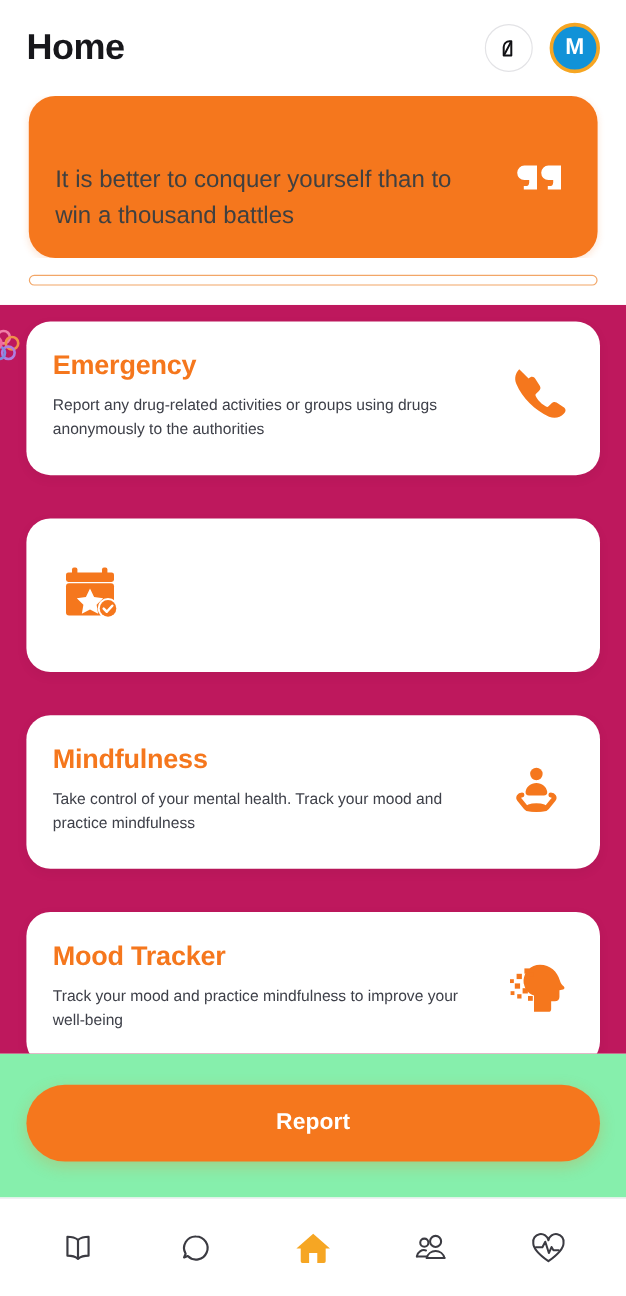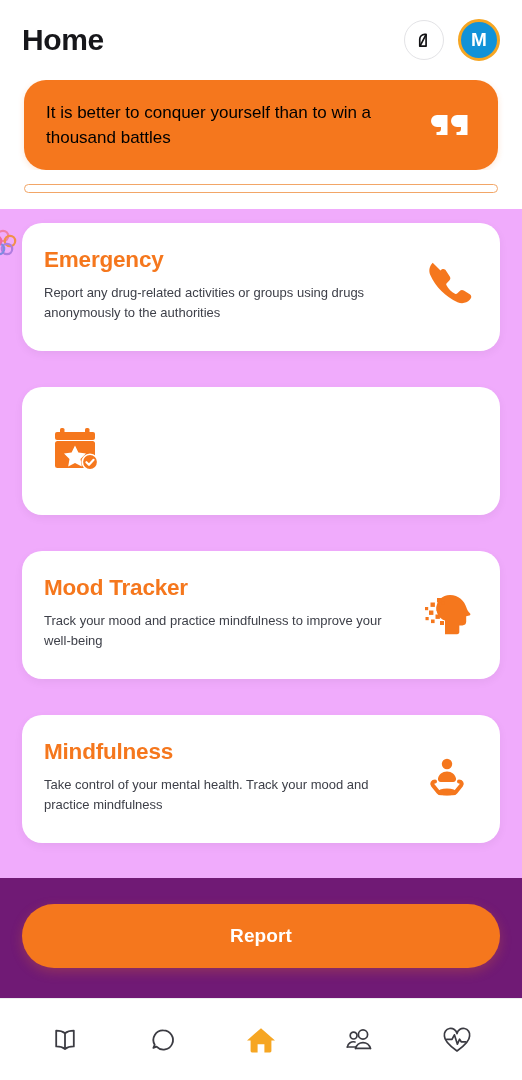--- a/index.html
+++ b/index.html
@@ -90,25 +90,26 @@
     padding: 20px 22px;
     min-height: 86px;
     display: flex;
     align-items: center;
     justify-content: space-between;
     gap: 10px;
     box-shadow: 0 2px 6px rgba(245,119,29,0.18);
   }
 
   .quote-text {
-    color: #000000;
-    font-size: 17px;
+    color: #404040;
+    font-size: 20px;
     line-height: 1.48;
     font-weight: 500;
     max-width: 355px;
+    margin-top: 36px;
   }
 
   .quote-mark {
     flex: 0 0 auto;
     margin-right: 4px;
   }
 
   
   .progress-wrap {
     padding: 14px 24px 16px 24px;
@@ -128,21 +129,21 @@
 
   .progress-fill {
     height: 100%;
     background: #f5771d;
     border-radius: 99px;
   }
 
   
   .content {
     flex: 1 1 auto;
-    background: #f0abfc;
+    background: #be185d;
     padding: 14px 22px 0 22px;
     display: flex;
     flex-direction: column;
     gap: 36px;
     position: relative;
     overflow: hidden;
   }
 
   .feature-card {
     background: #ffffff;
@@ -188,21 +189,21 @@
     position: absolute;
     left: -14px;
     top: 18px;
     width: 34px;
     height: 34px;
     pointer-events: none;
   }
 
   
   .report-wrap {
-    background: #701a75;
+    background: #86efac;
     padding: 26px 22px 30px 22px;
     text-decoration: underline;
   }
 
   .report-btn {
     width: 100%;
     height: 64px;
     border: none;
     border-radius: 40px;
     background: #f5771d;
@@ -311,20 +312,35 @@
       <span class="card-icon">
         <svg width="54" height="54" viewBox="0 0 54 54">
           <rect x="12" y="5" width="4.5" height="9" rx="1.6" fill="#f5771d"></rect>
           <rect x="37" y="5" width="4.5" height="9" rx="1.6" fill="#f5771d"></rect>
           <rect x="7" y="9" width="40" height="8" rx="2" fill="#f5771d"></rect>
           <rect x="7" y="18" width="40" height="27" rx="2.5" fill="#f5771d"></rect>
           <path d="M27 22.5 l3.4 6.9 7.6 1.1 -5.5 5.4 1.3 7.6 -6.8 -3.6 -6.8 3.6 1.3 -7.6 -5.5 -5.4 7.6 -1.1 z" fill="#ffffff"></path>
           <circle cx="42" cy="39" r="8.6" fill="#ffffff"></circle>
           <circle cx="42" cy="39" r="6.9" fill="#f5771d"></circle>
           <path d="M38.4 39.2 l2.6 2.6 4.6 -5" fill="none" stroke="#ffffff" stroke-width="2.1" stroke-linecap="round" stroke-linejoin="round"></path>
+        </svg>
+      </span>
+    </div>
+
+    <div class="feature-card">
+      <div class="card-text">
+        <div class="card-title">Mindfulness</div>
+        <div class="card-desc">Take control of your mental health. Track your mood and practice mindfulness</div>
+      </div>
+      <span class="card-icon">
+        <svg width="48" height="48" viewBox="0 0 48 48">
+          <circle cx="24" cy="10" r="5.2" fill="#f5771d"></circle>
+          <path d="M24 17.5 c4.8 0 8.2 3 9 7 0.4 2 -1 3.4 -2.8 3.4 h-12.4 c-1.8 0 -3.2 -1.4 -2.8 -3.4 0.8 -4 4.2 -7 9 -7 z" fill="#f5771d"></path>
+          <path d="M12 27.5 c-2.3 0 -3.6 2 -2.2 3.8 l5.4 6.6 c0.7 0.9 1.8 1.4 3 1.4 h11.6 c1.2 0 2.3 -0.5 3 -1.4 l5.4 -6.6 c1.4 -1.8 0.1 -3.8 -2.2 -3.8" fill="none" stroke="#f5771d" stroke-width="4" stroke-linecap="round"></path>
+          <ellipse cx="24" cy="38" rx="9.5" ry="3.6" fill="#f5771d"></ellipse>
         </svg>
       </span>
     </div>
 
     <div class="feature-card">
       <div class="card-text">
         <div class="card-title">Mood Tracker</div>
         <div class="card-desc">Track your mood and practice mindfulness to improve your well-being</div>
       </div>
       <span class="card-icon">
@@ -339,35 +355,20 @@
             <rect x="5" y="20" width="3.2" height="3.2"></rect>
             <rect x="5.5" y="30" width="3.2" height="3.2"></rect>
             <rect x="11" y="32.5" width="3.6" height="3.6"></rect>
             <rect x="20" y="34" width="4" height="4"></rect>
             <rect x="21.5" y="14.5" width="3.2" height="3.2"></rect>
           </g>
         </svg>
       </span>
     </div>
 
-    <div class="feature-card">
-      <div class="card-text">
-        <div class="card-title">Mindfulness</div>
-        <div class="card-desc">Take control of your mental health. Track your mood and practice mindfulness</div>
-      </div>
-      <span class="card-icon">
-        <svg width="48" height="48" viewBox="0 0 48 48">
-          <circle cx="24" cy="10" r="5.2" fill="#f5771d"></circle>
-          <path d="M24 17.5 c4.8 0 8.2 3 9 7 0.4 2 -1 3.4 -2.8 3.4 h-12.4 c-1.8 0 -3.2 -1.4 -2.8 -3.4 0.8 -4 4.2 -7 9 -7 z" fill="#f5771d"></path>
-          <path d="M12 27.5 c-2.3 0 -3.6 2 -2.2 3.8 l5.4 6.6 c0.7 0.9 1.8 1.4 3 1.4 h11.6 c1.2 0 2.3 -0.5 3 -1.4 l5.4 -6.6 c1.4 -1.8 0.1 -3.8 -2.2 -3.8" fill="none" stroke="#f5771d" stroke-width="4" stroke-linecap="round"></path>
-          <ellipse cx="24" cy="38" rx="9.5" ry="3.6" fill="#f5771d"></ellipse>
-        </svg>
-      </span>
-    </div>
-
   </div>
 
   <div class="report-wrap">
     <button class="report-btn">Report</button>
   </div>
 
   <div class="bottom-nav">
 
     <button class="nav-item">
       <span>

